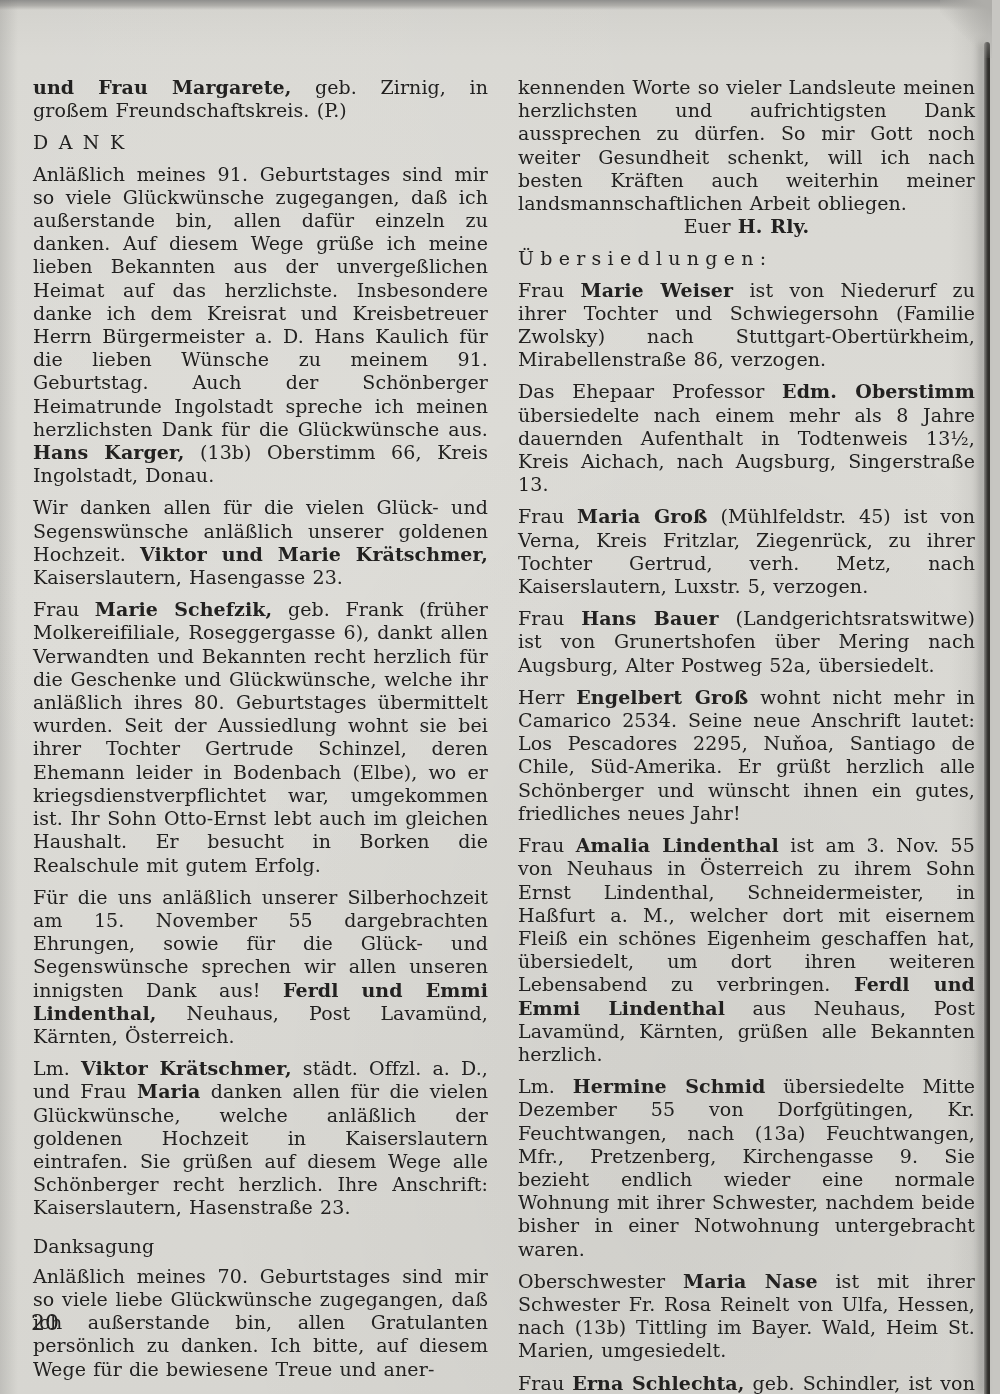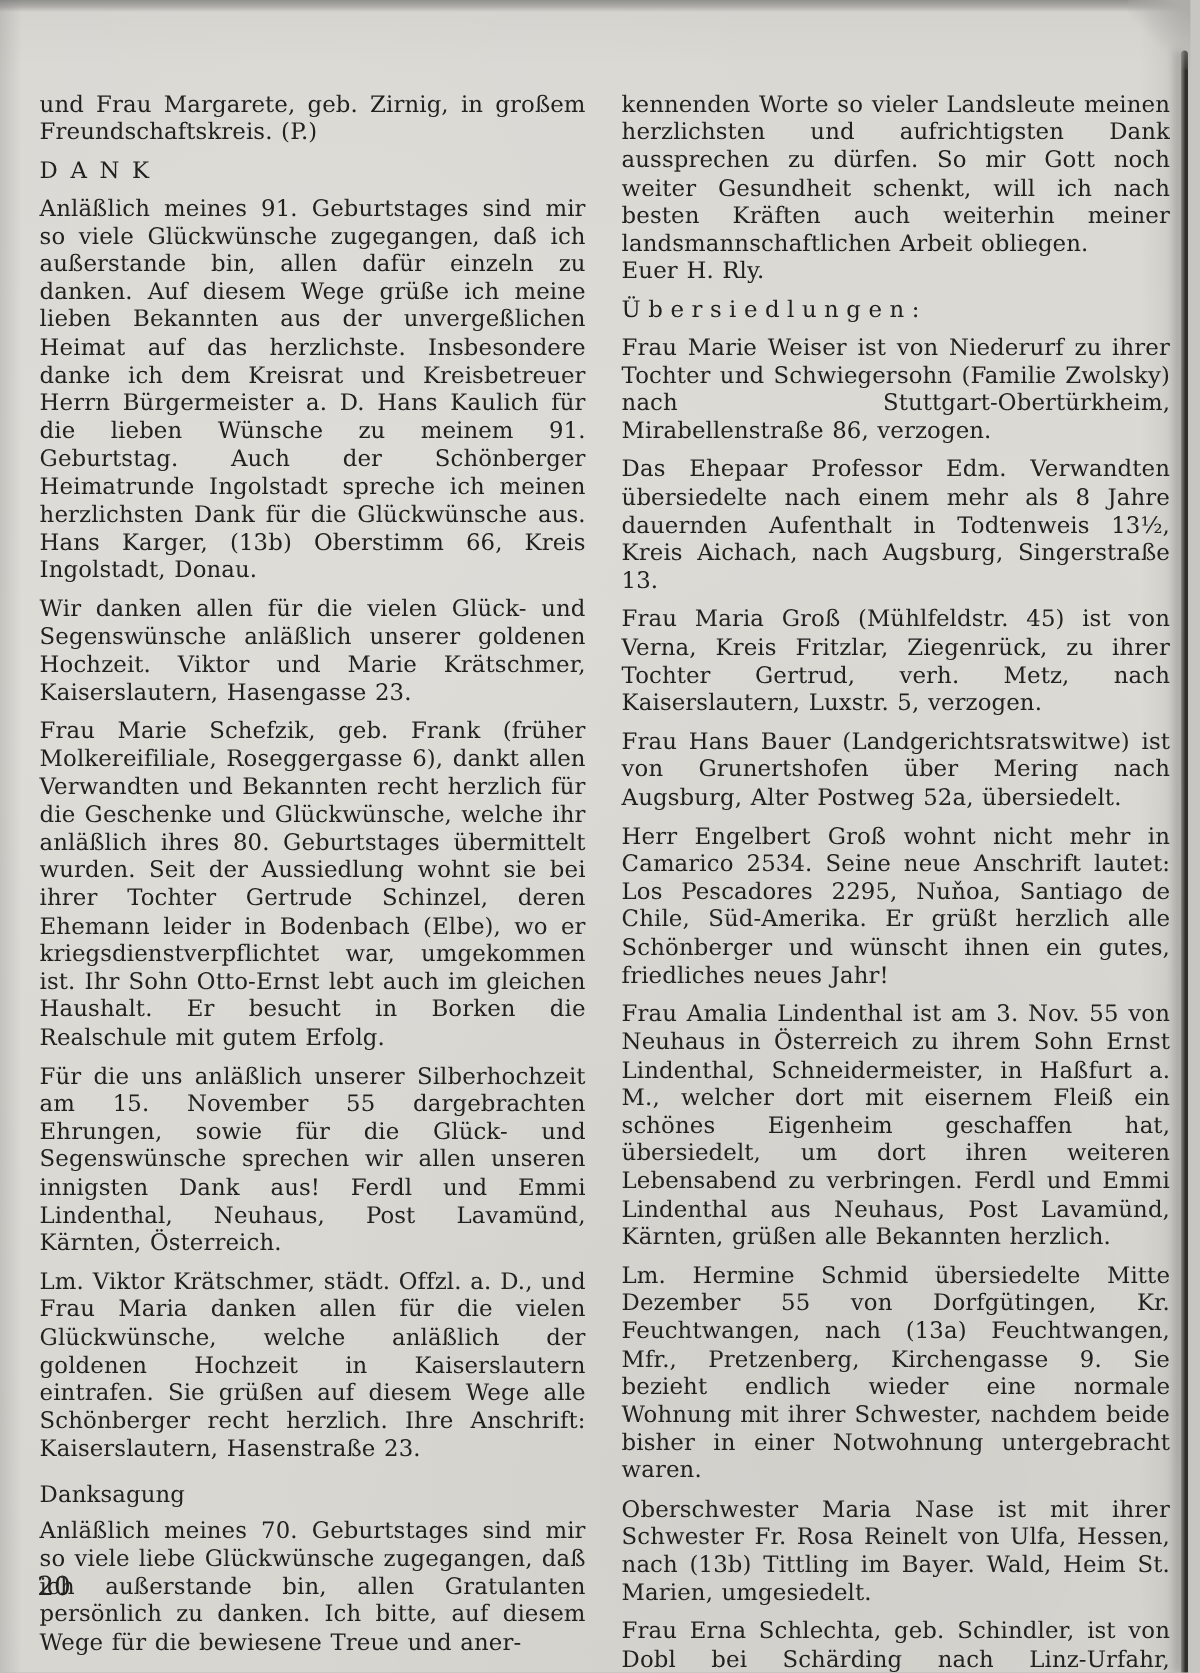--- a/index.html
+++ b/index.html
@@ -34,26 +34,26 @@
     position:absolute;top:76px;
     font-size:19px;line-height:23.2px;
     text-align:justify;
     letter-spacing:.1px;word-spacing:1px;
     hyphens:auto;-webkit-hyphens:auto;
   }
   .col-left{left:33px;width:455px;}
   .col-right{left:518px;width:457px;}
   p.para{margin:0 0 9px 0;}
   p.para.tight{margin-bottom:0;}
-  p.para.sig{text-align:left;}
+  p.para.sig{text-align:center;}
   .h-spaced{margin:2px 0 8px 0;}
   [data-name="dank-heading"]{letter-spacing:.55em;}
   [data-name="uebersiedlungen-heading"]{letter-spacing:.33em;}
   .h-bold{font-weight:normal;margin:15px 0 7px 0;}
-  b{font-weight:normal;}
+  b{font-weight:bold;}
   .page-number{position:absolute;left:31px;top:1310px;font-size:22px;}
 </style>
 </head>
 <body>
 
 <div class="page" data-name="newspaper-page">
   <div class="edge-top" data-name="scan-edge-top"></div>
   <div class="edge-left" data-name="scan-edge-left"></div>
   <div class="curve-shade" data-name="page-curve-shadow"></div>
   <div class="edge-right-bg" data-name="scan-margin-right"></div>
@@ -69,21 +69,21 @@
       <p class="para" data-name="paragraph"><span data-name="text-run">Für die uns anläßlich unserer Silberhochzeit am 15. November 55 dargebrachten Ehrungen, sowie für die Glück- und Segenswünsche sprechen wir allen unseren innigsten Dank aus! </span><b data-name="bold-name">Ferdl und Emmi Lindenthal,</b><span data-name="text-run"> Neuhaus, Post Lavamünd, Kärnten, Österreich.</span></p>
       <p class="para" data-name="paragraph"><span data-name="text-run">Lm. </span><b data-name="bold-name">Viktor Krätschmer,</b><span data-name="text-run"> städt. Offzl. a. D., und Frau </span><b data-name="bold-name">Maria</b><span data-name="text-run"> danken allen für die vielen Glückwünsche, welche anläßlich der goldenen Hochzeit in Kaiserslautern eintrafen. Sie grüßen auf diesem Wege alle Schönberger recht herzlich. Ihre Anschrift: Kaiserslautern, Hasenstraße 23.</span></p>
       <div class="h-bold" data-name="danksagung-heading">Danksagung</div>
       <p class="para" data-name="paragraph"><span data-name="text-run">Anläßlich meines 70. Geburtstages sind mir so viele liebe Glückwünsche zugegangen, daß ich außerstande bin, allen Gratulanten persönlich zu danken. Ich bitte, auf diesem Wege für die bewiesene Treue und aner-</span></p>
     </div>
   <div class="col col-right" id="col-right" data-name="right-column">
       <p class="para tight" data-name="paragraph"><span data-name="text-run">kennenden Worte so vieler Landsleute meinen herzlichsten und aufrichtigsten Dank aussprechen zu dürfen. So mir Gott noch weiter Gesundheit schenkt, will ich nach besten Kräften auch weiterhin meiner landsmannschaftlichen Arbeit obliegen.</span></p>
       <p class="para sig" data-name="signature-line"><span data-name="text-run">Euer </span><b data-name="bold-name">H. Rly.</b></p>
       <div class="h-spaced" data-name="uebersiedlungen-heading">Übersiedlungen:</div>
       <p class="para" data-name="paragraph"><span data-name="text-run">Frau </span><b data-name="bold-name">Marie Weiser</b><span data-name="text-run"> ist von Niederurf zu ihrer Tochter und Schwiegersohn (Familie Zwolsky) nach Stuttgart-Obertürkheim, Mirabellenstraße 86, verzogen.</span></p>
-      <p class="para" data-name="paragraph"><span data-name="text-run">Das Ehepaar Professor </span><b data-name="bold-name">Edm. Verwandten</b><span data-name="text-run"> übersiedelte nach einem mehr als 8 Jahre dauernden Aufenthalt in Todtenweis 13½, Kreis Aichach, nach Augsburg, Singerstraße 13.</span></p>
+      <p class="para" data-name="paragraph"><span data-name="text-run">Das Ehepaar Professor </span><b data-name="bold-name">Edm. Oberstimm</b><span data-name="text-run"> übersiedelte nach einem mehr als 8 Jahre dauernden Aufenthalt in Todtenweis 13½, Kreis Aichach, nach Augsburg, Singerstraße 13.</span></p>
       <p class="para" data-name="paragraph"><span data-name="text-run">Frau </span><b data-name="bold-name">Maria Groß</b><span data-name="text-run"> (Mühlfeldstr. 45) ist von Verna, Kreis Fritzlar, Ziegenrück, zu ihrer Tochter Gertrud, verh. Metz, nach Kaiserslautern, Luxstr. 5, verzogen.</span></p>
       <p class="para" data-name="paragraph"><span data-name="text-run">Frau </span><b data-name="bold-name">Hans Bauer</b><span data-name="text-run"> (Landgerichtsratswitwe) ist von Grunertshofen über Mering nach Augsburg, Alter Postweg 52a, übersiedelt.</span></p>
       <p class="para" data-name="paragraph"><span data-name="text-run">Herr </span><b data-name="bold-name">Engelbert Groß</b><span data-name="text-run"> wohnt nicht mehr in Camarico 2534. Seine neue Anschrift lautet: Los Pescadores 2295, Nuňoa, Santiago de Chile, Süd-Amerika. Er grüßt herzlich alle Schönberger und wünscht ihnen ein gutes, friedliches neues Jahr!</span></p>
       <p class="para" data-name="paragraph"><span data-name="text-run">Frau </span><b data-name="bold-name">Amalia Lindenthal</b><span data-name="text-run"> ist am 3. Nov. 55 von Neuhaus in Österreich zu ihrem Sohn Ernst Lindenthal, Schneidermeister, in Haßfurt a. M., welcher dort mit eisernem Fleiß ein schönes Eigenheim geschaffen hat, übersiedelt, um dort ihren weiteren Lebensabend zu verbringen. </span><b data-name="bold-name">Ferdl und Emmi Lindenthal</b><span data-name="text-run"> aus Neuhaus, Post Lavamünd, Kärnten, grüßen alle Bekannten herzlich.</span></p>
       <p class="para" data-name="paragraph"><span data-name="text-run">Lm. </span><b data-name="bold-name">Hermine Schmid</b><span data-name="text-run"> übersiedelte Mitte Dezember 55 von Dorfgütingen, Kr. Feuchtwangen, nach (13a) Feuchtwangen, Mfr., Pretzenberg, Kirchengasse 9. Sie bezieht endlich wieder eine normale Wohnung mit ihrer Schwester, nachdem beide bisher in einer Notwohnung untergebracht waren.</span></p>
       <p class="para" data-name="paragraph"><span data-name="text-run">Oberschwester </span><b data-name="bold-name">Maria Nase</b><span data-name="text-run"> ist mit ihrer Schwester Fr. Rosa Reinelt von Ulfa, Hessen, nach (13b) Tittling im Bayer. Wald, Heim St. Marien, umgesiedelt.</span></p>
       <p class="para" data-name="paragraph"><span data-name="text-run">Frau </span><b data-name="bold-name">Erna Schlechta,</b><span data-name="text-run"> geb. Schindler, ist von Dobl bei Schärding nach Linz-Urfahr, Freistädter Straße 8/2, umgezogen.</span></p>
     </div>
 
   <div class="page-number" data-name="page-number">20</div>

